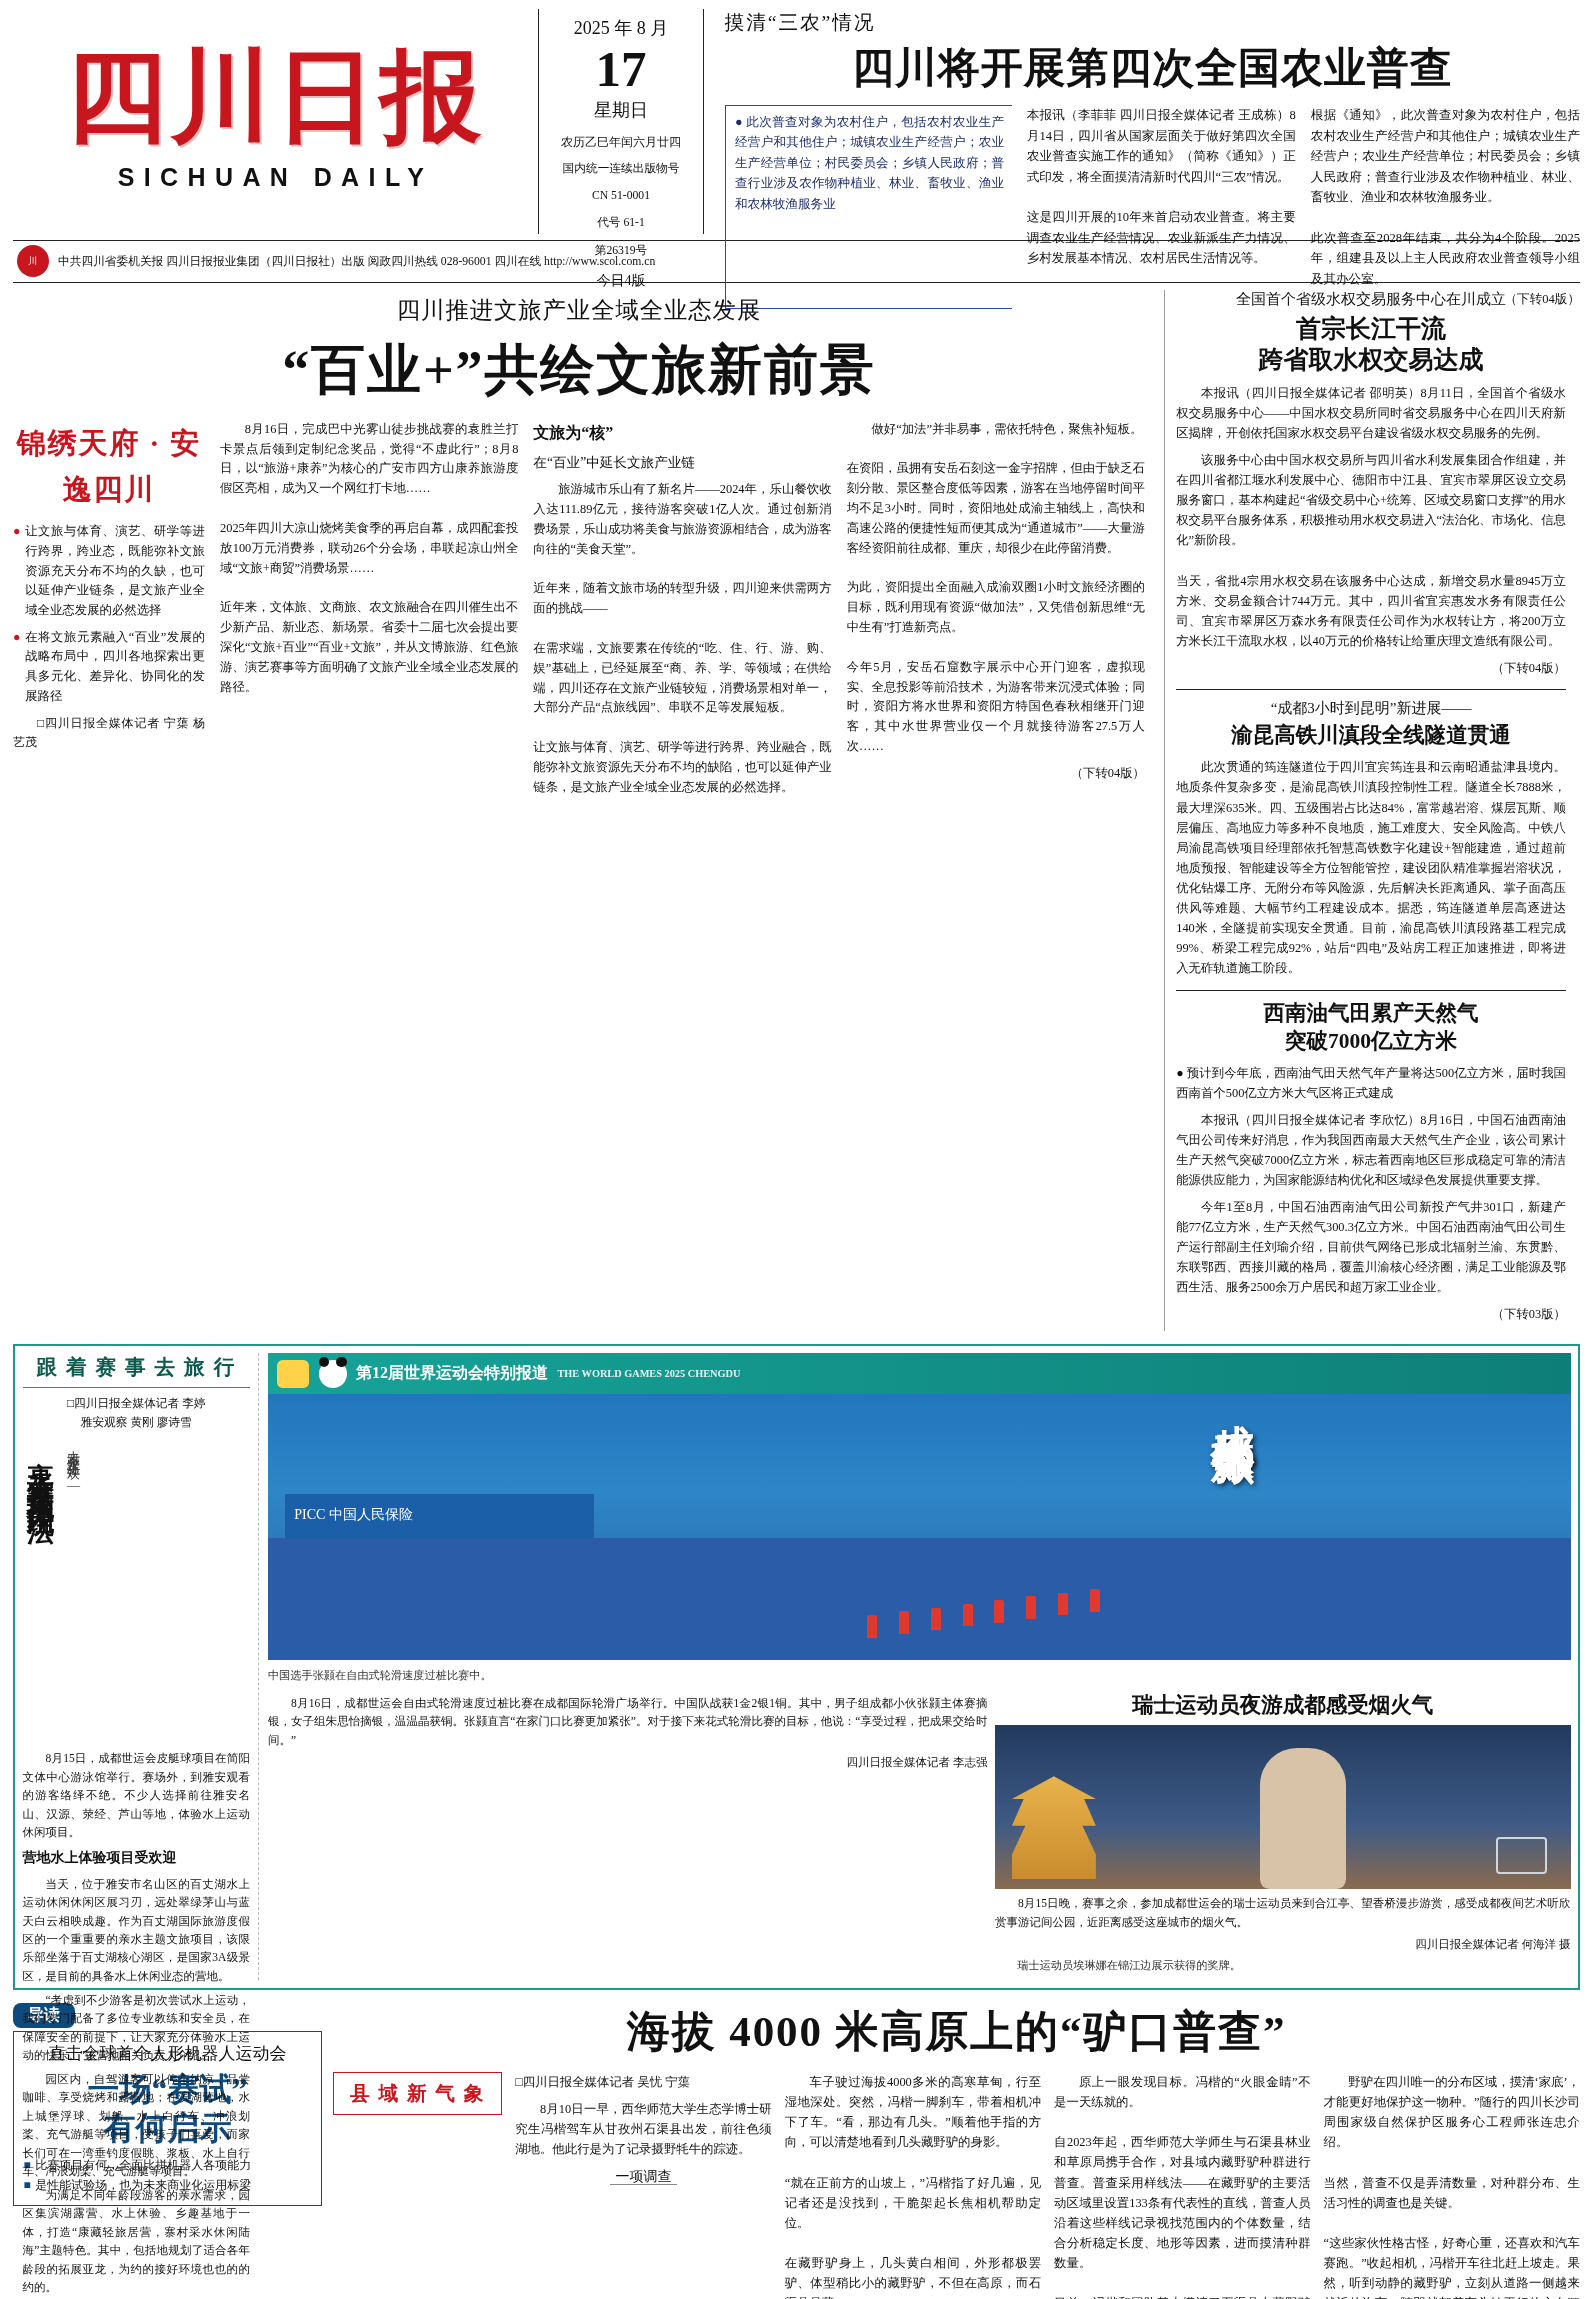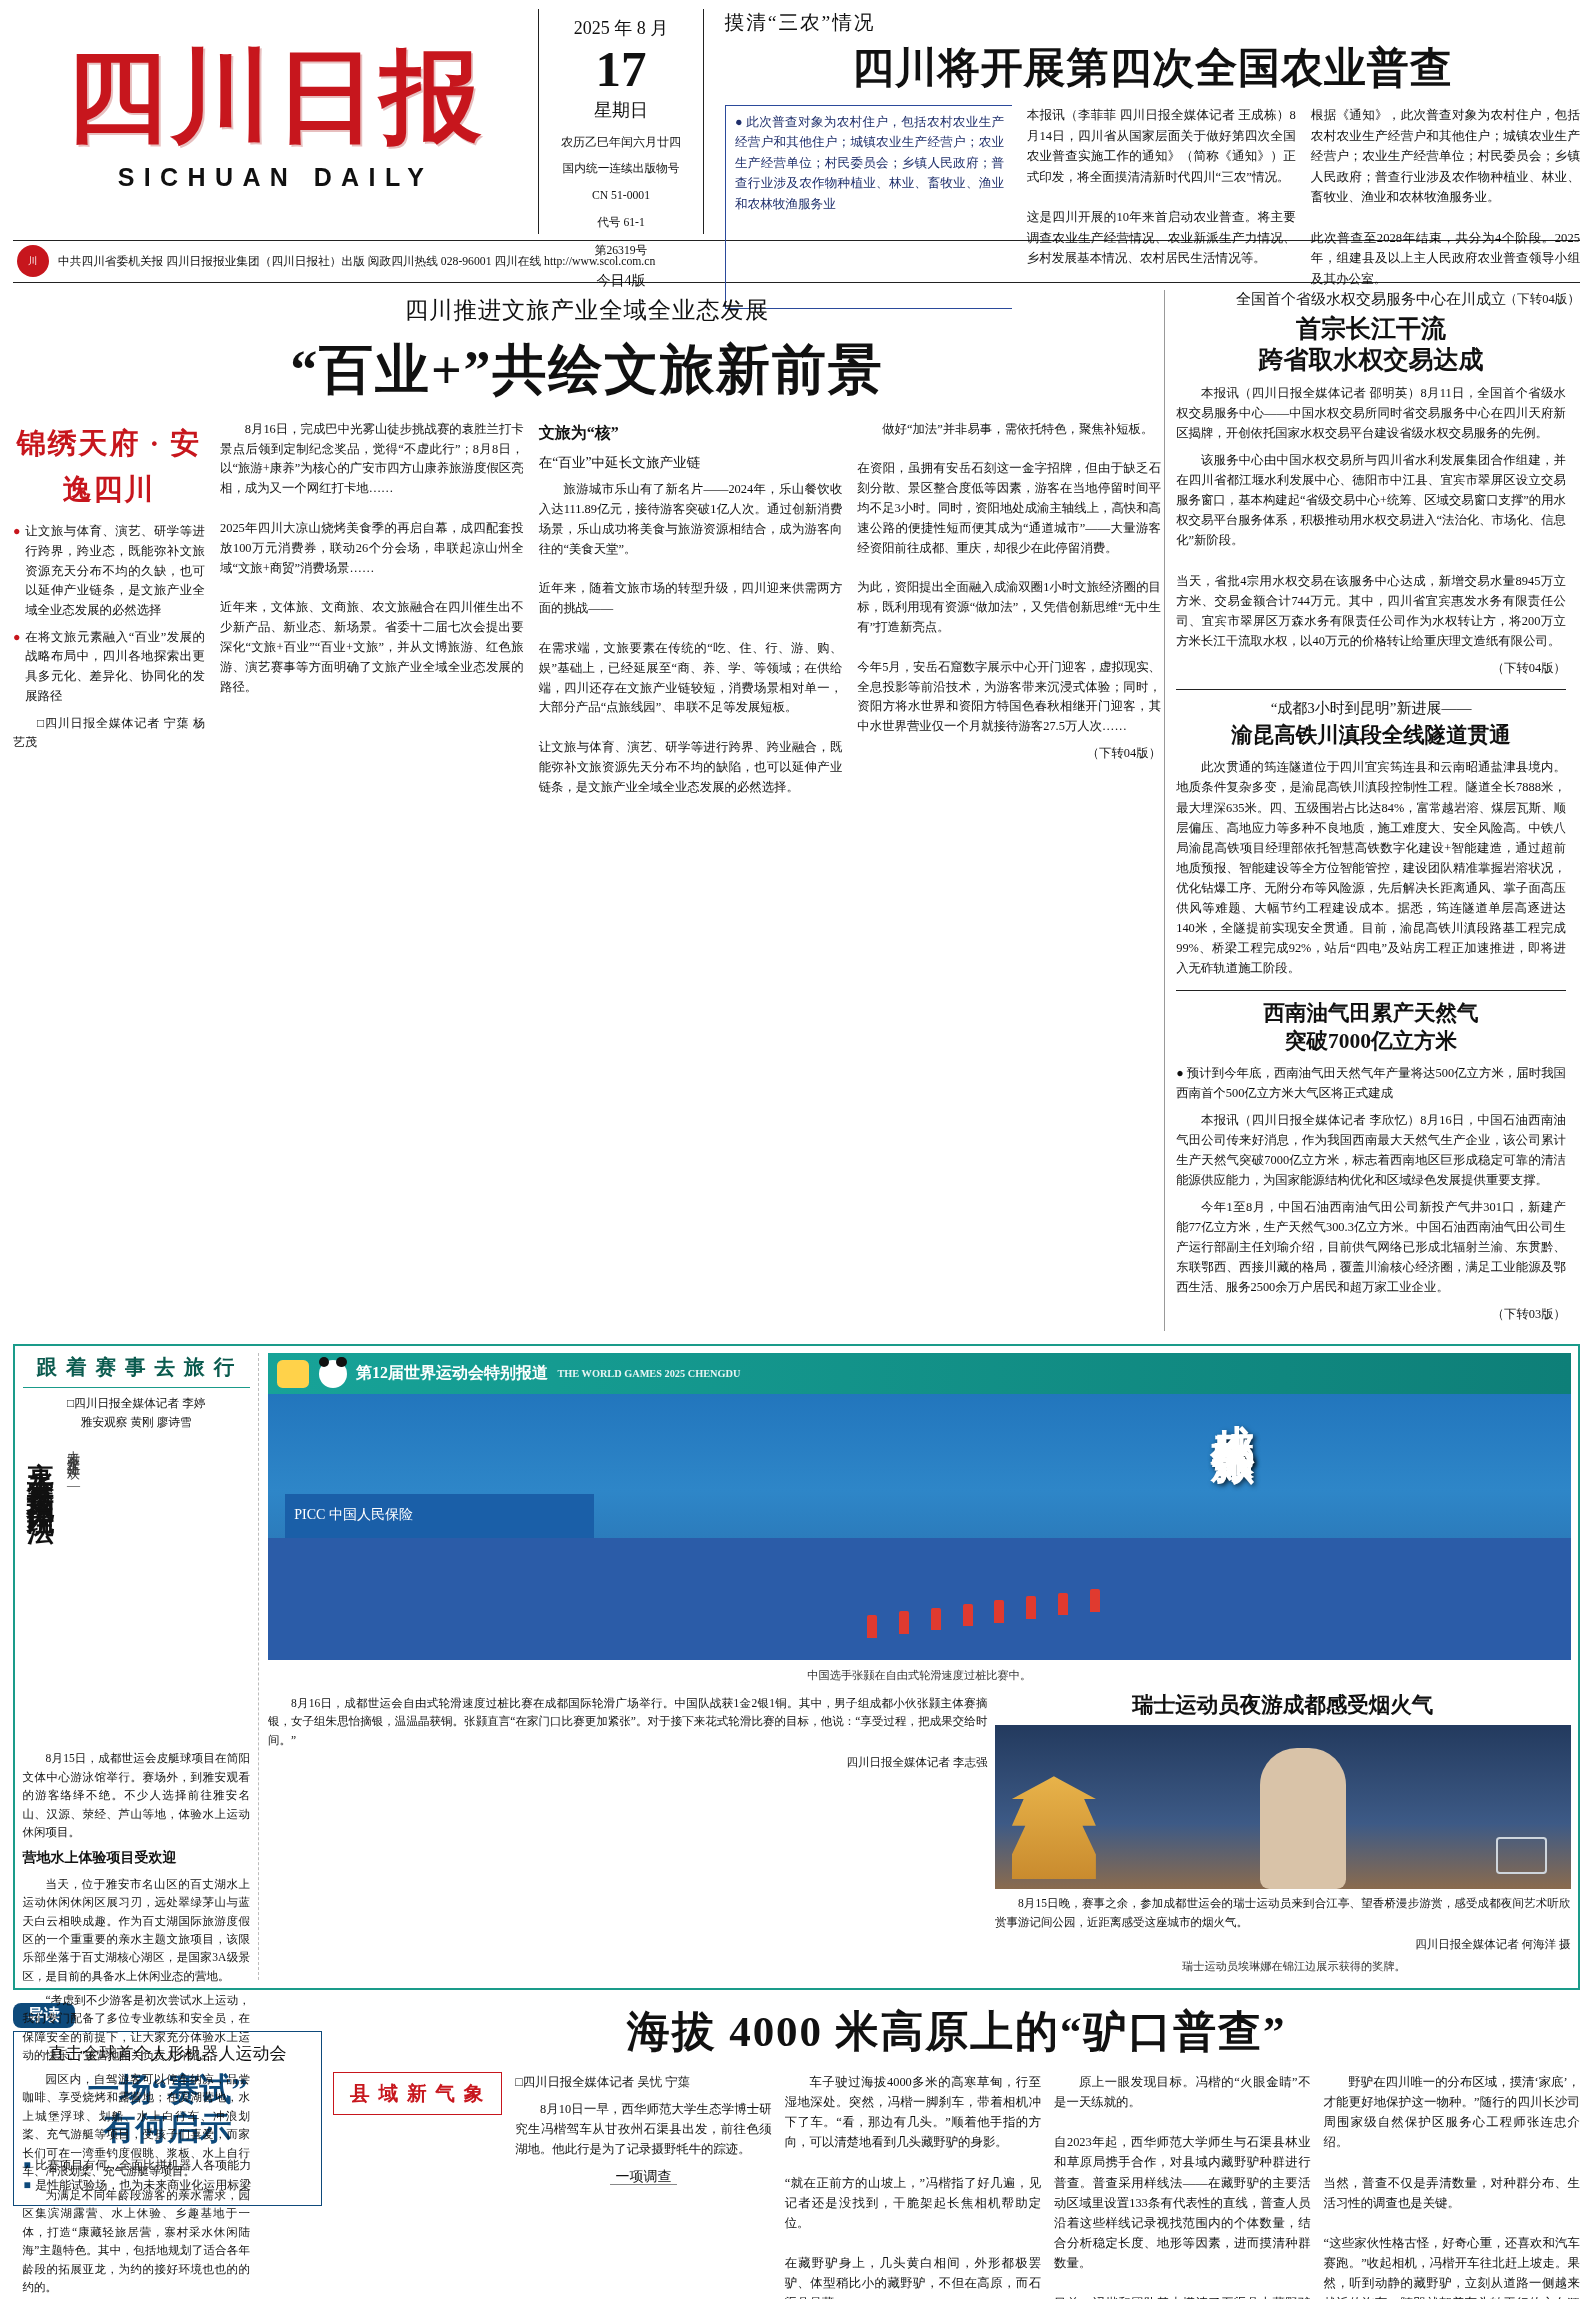--- a/index.html
+++ b/index.html
@@ -120,21 +120,21 @@
     display: flex; align-items: center; justify-content: center;
     font-size: 9.4px;
   }
 
   
   .content {
     display: flex;
     padding: 0 13px;
     margin-top: 7.5px;
   }
-  .col-left { width: 1152px; padding-right: 3px; border-right: 0.9px solid #999; }
+  .col-left { width: 1152px; padding-right: 19px; border-right: 0.9px solid #999; }
   .col-right { width: 401px; padding-left: 11.2px; }
 
   
   .feature-kicker {
     text-align: center;
     font-size: 23.4px;
     letter-spacing: 0.9px;
     margin-top: 3.7px;
   }
   .feature-title {
@@ -267,21 +267,21 @@
   .win-char {
     position: absolute; right: 37px; bottom: 19px;
     color: #f3c54a; font-size: 94px; font-weight: bold;
     writing-mode: vertical-rl; text-orientation: upright;
     text-shadow: 2.8px 2.8px 0 rgba(120,40,0,.45);
     line-height: .95;
   }
   .athlete-card {
     position:absolute; left: 19px; bottom: 0; width: 234px; height: 309px;
   }
-  .cap { font-size: 11.2px; text-align: center; color: #333; margin-top: 1.9px; }
+  .cap { font-size: 11.2px; color: #333; margin-top: 1.9px; font-family: Liberation Mono, monospace; }
 
   .photo-bottom-row { display: flex; gap: 7.5px; flex: 1; }
   .pb-left { flex: 1.25; display: flex; flex-direction: column;}
   .pb-right { flex: 1; }
   .swiss-title { font-size: 21.5px; font-weight: bold; text-align: center; margin: 1.9px 0 5.6px;}
   .swiss-photo {
     height: 164px;
     background: linear-gradient(180deg,#233a5e,#3d5a86 60%,#8a6b4e);
     position: relative; overflow: hidden;
   }

